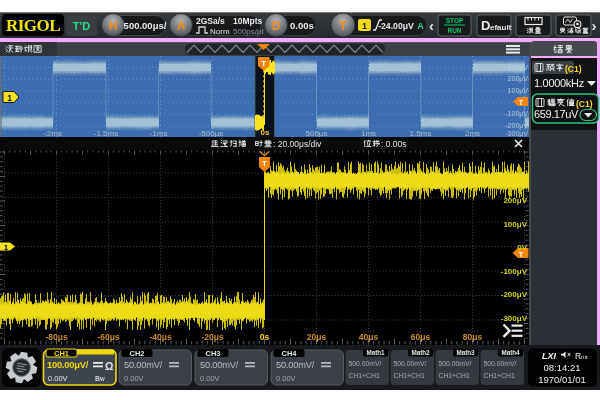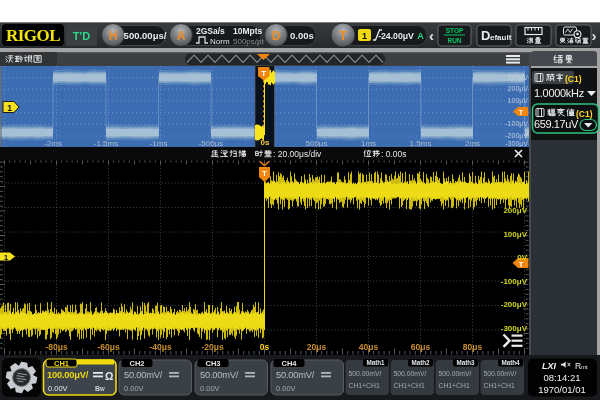--- a/index.html
+++ b/index.html
@@ -1,15 +1,15 @@
 <!DOCTYPE html>
 <html><head><meta charset="utf-8"><style>
 *{margin:0;padding:0;box-sizing:border-box}
 html,body{width:600px;height:400px;background:#fff;overflow:hidden;font-family:"Liberation Sans",sans-serif}
-#scr{position:absolute;left:0;top:22px;width:600px;height:378px;background:#a3a3a3}
+#scr{position:absolute;left:0;top:12px;width:600px;height:378px;background:#f0abfc}
 .abs{position:absolute}
 </style></head><body>
 <div id="scr">
 
 <div class="abs" style="left:0;top:0;width:600px;height:26px;background:linear-gradient(#383b3e,#26292c);border-top:1px solid #787b7e"></div>
 <svg class="abs" style="left:0;top:0" width="600" height="26" viewBox="0 0 600 26">
   <defs>
     <radialGradient id="knob" cx="0.5" cy="0.32" r="0.75">
       <stop offset="0" stop-color="#b2b6ba"></stop>
           <stop offset="0.5" stop-color="#787c80"></stop>

